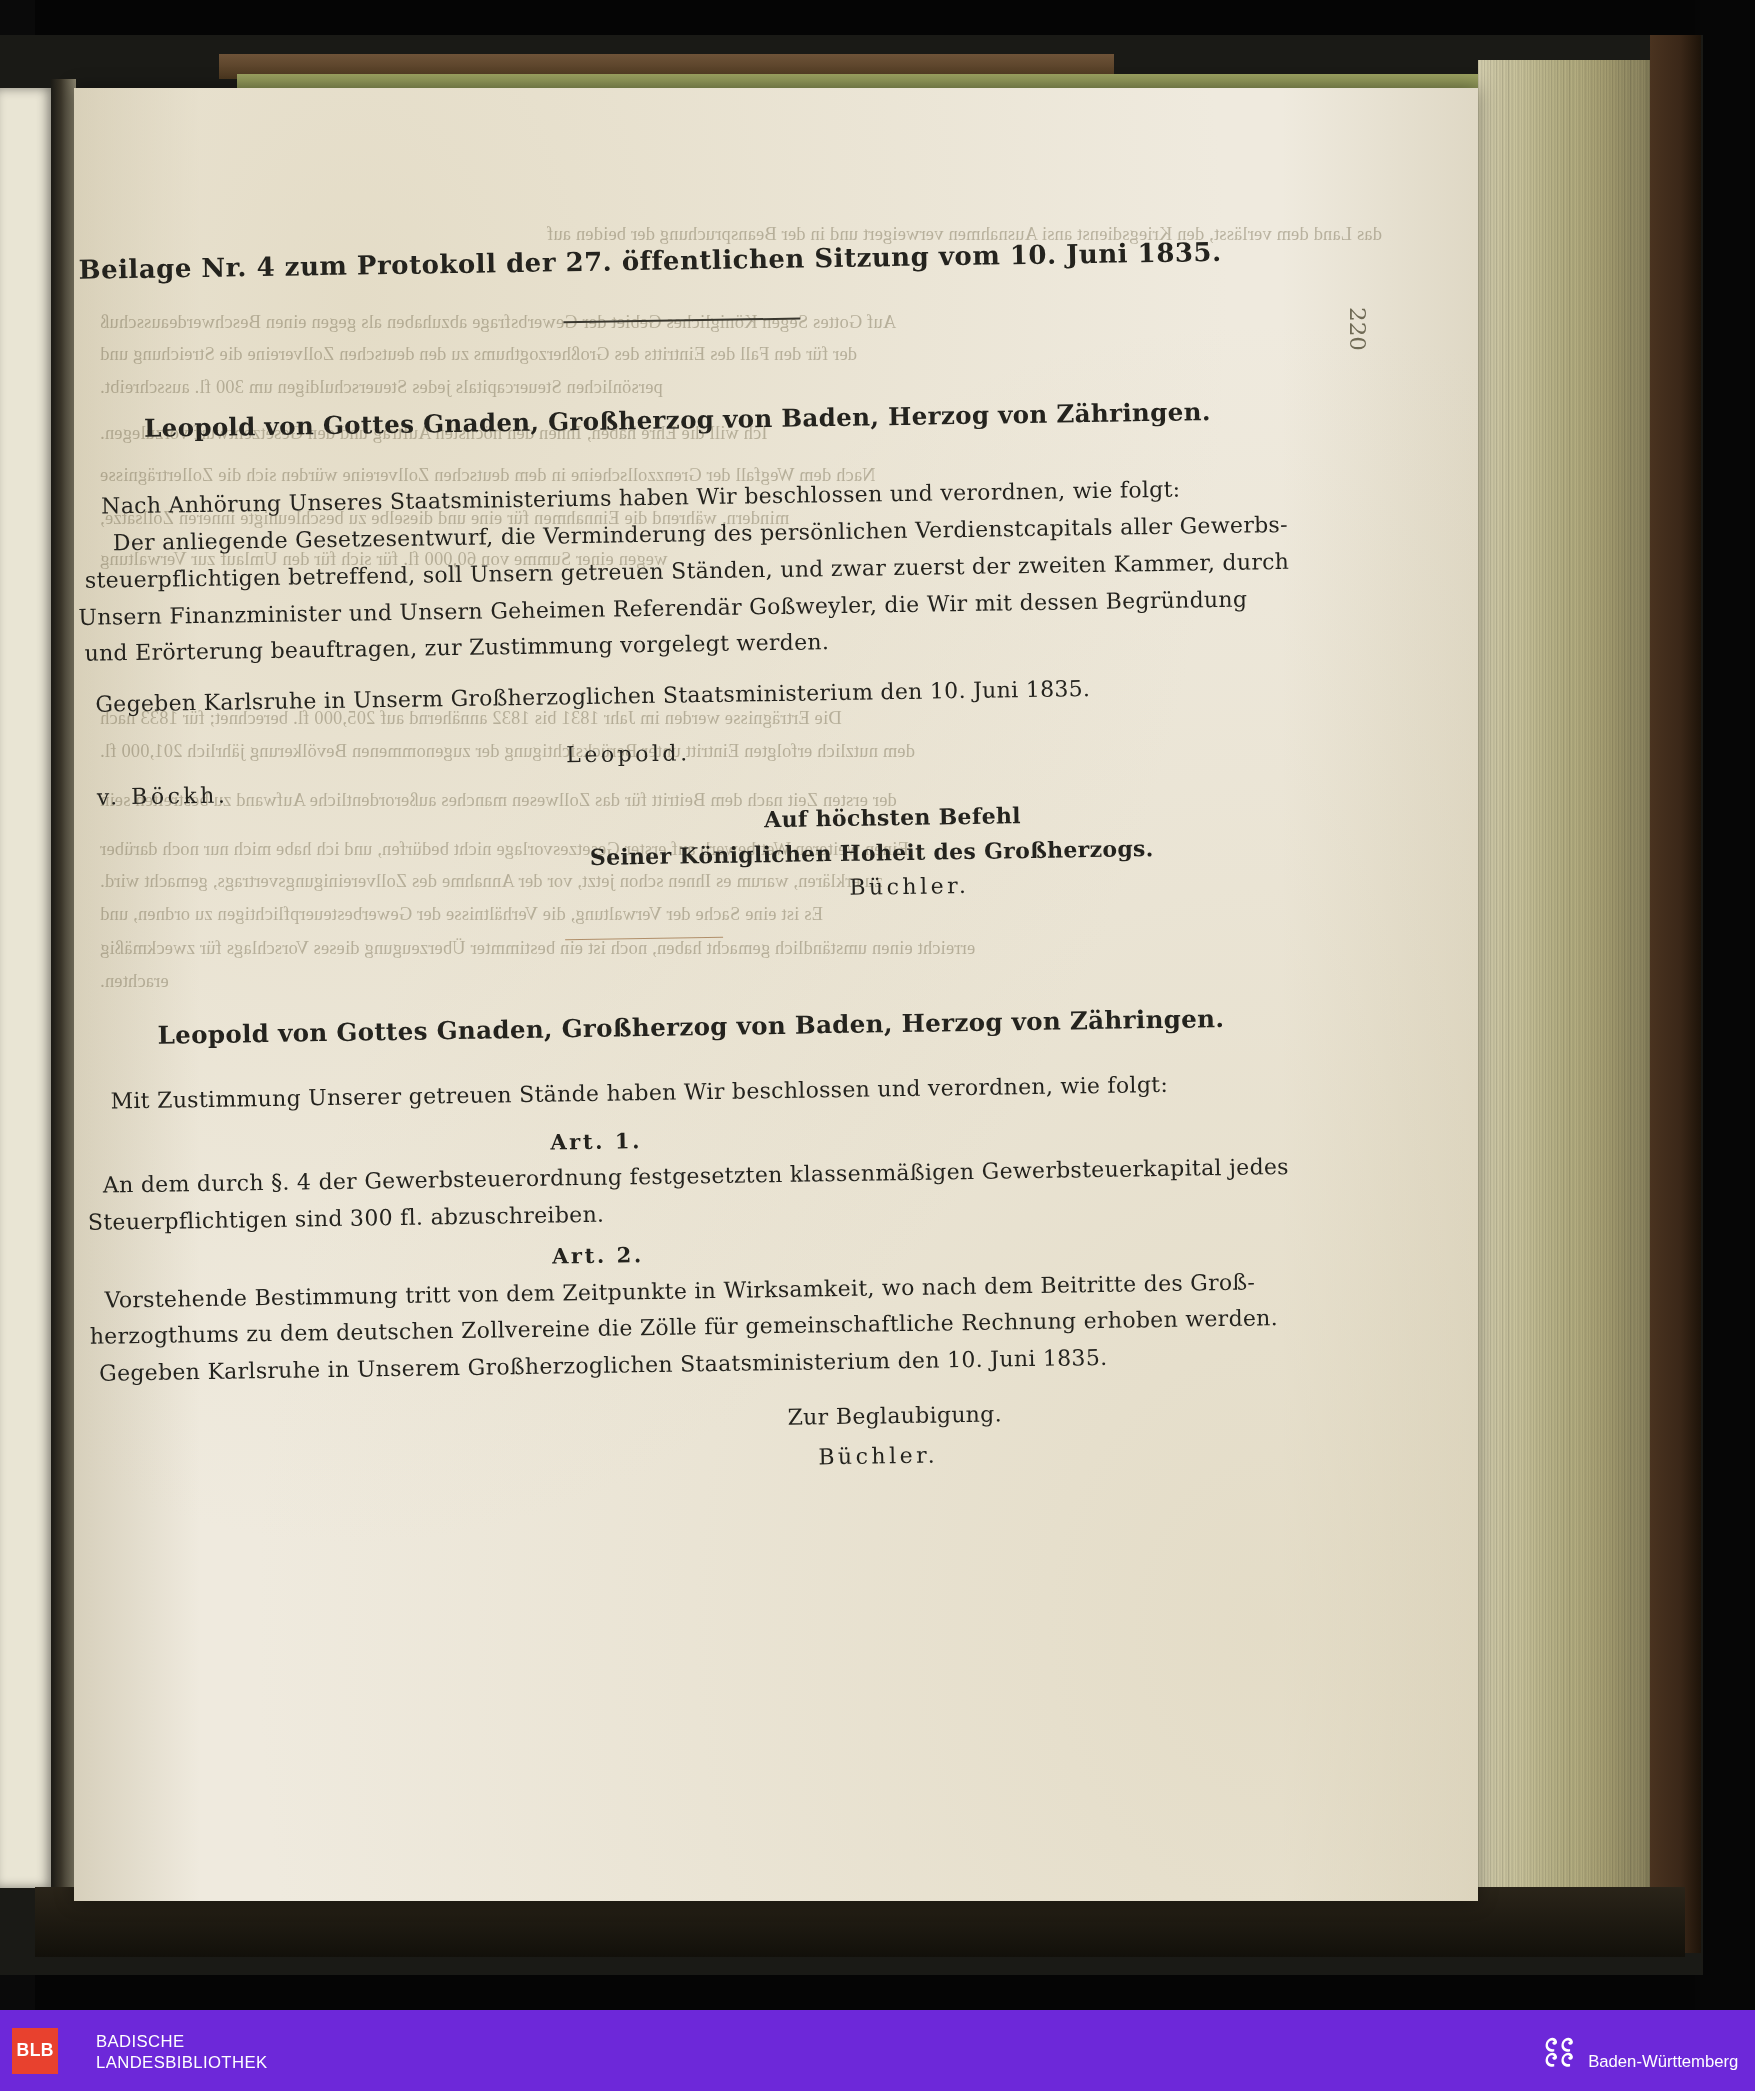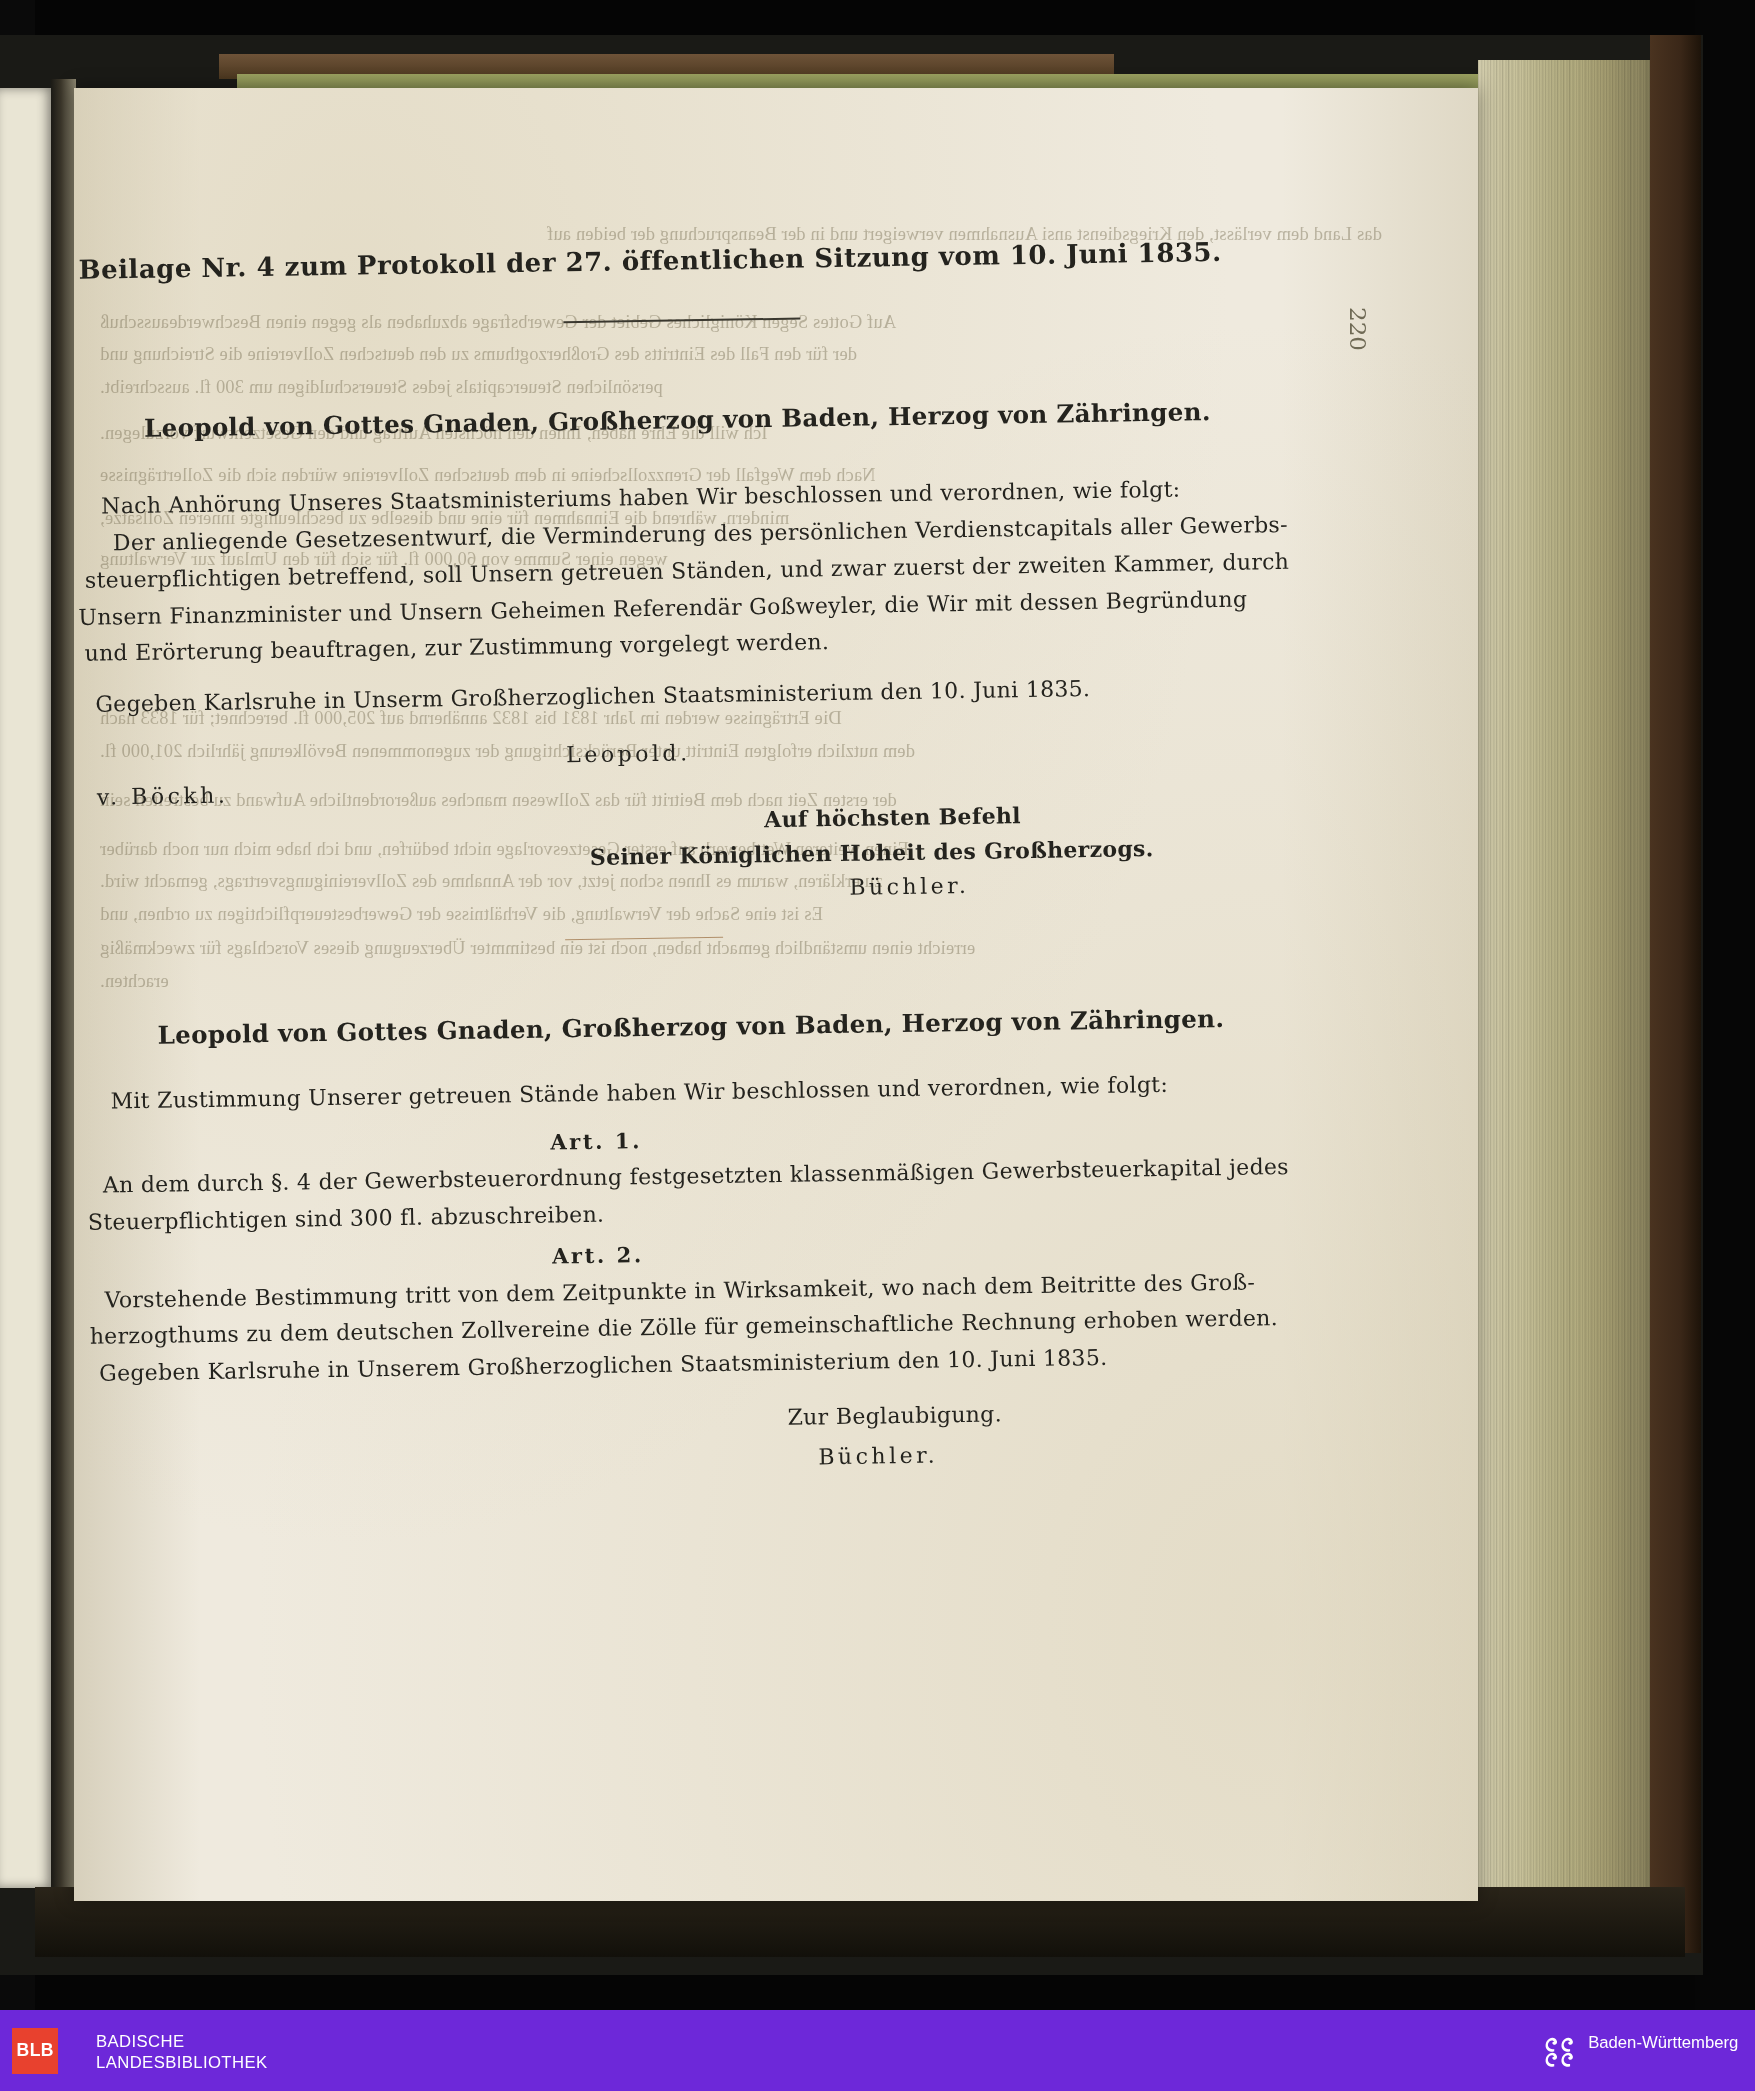--- a/index.html
+++ b/index.html
@@ -232,21 +232,21 @@
     font-size: 16.7px;
     line-height: 21px;
     letter-spacing: 0.4px;
     margin-left: 28px;
   }
   #bw-wrap {
     position: absolute;
     right: 17.6px;
     top: 23px;
     display: flex;
-    align-items: flex-start;
+    align-items: flex-end;
     gap: 10.5px;
   }
   #bw-crest {
     width: 37px; height: 39px;
     position: relative;
   }
   #bw-text {
     color: #ffffff;
     font-family: "Liberation Sans", sans-serif;
     font-size: 16.7px;

